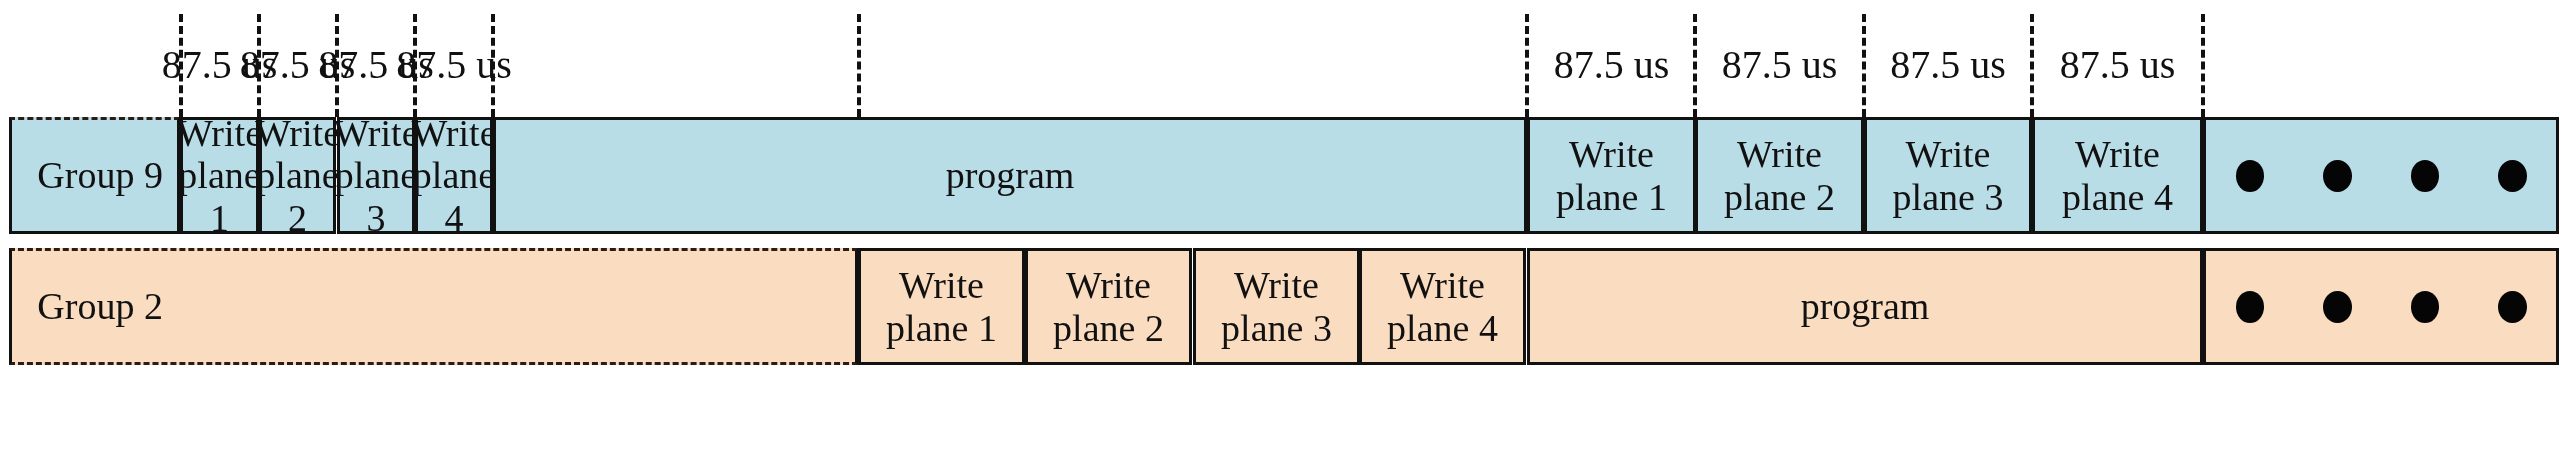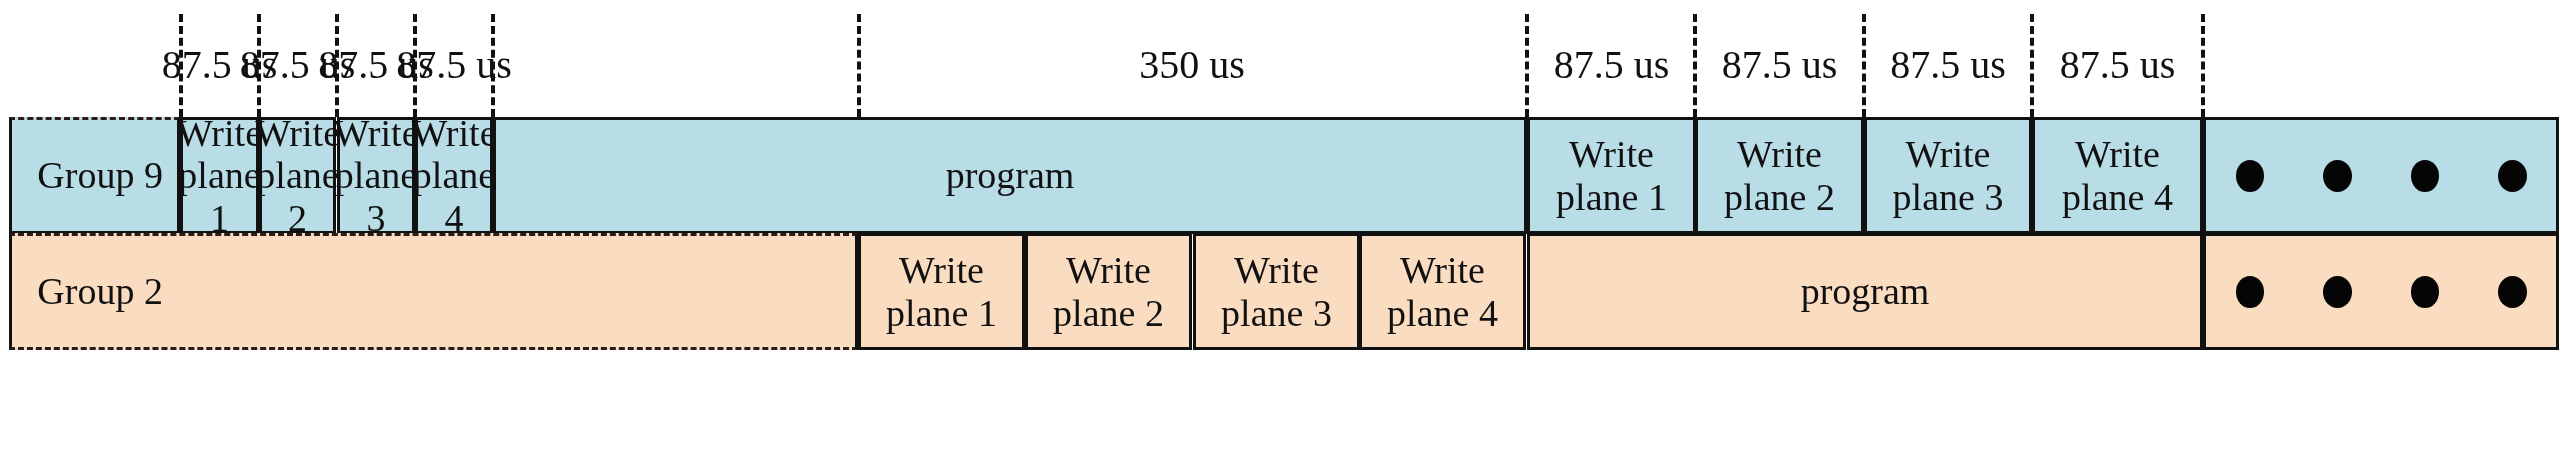--- a/index.html
+++ b/index.html
@@ -19,21 +19,21 @@
   }
   .measure{
     position:absolute;top:13.6px;height:103px;
     display:flex;align-items:center;justify-content:center;
     font-size:40px;line-height:1;white-space:nowrap;color:#111;
   }
 
   
   .row{position:absolute;left:0;}
   .row.g1{top:117px;height:117px;}
-  .row.g2{top:233px;height:117px;}
+  .row.g2{top:248px;height:117px;}
 
   
   .cell{
     position:absolute;top:0;height:100%;
     box-sizing:border-box;
     display:flex;align-items:center;justify-content:center;
     text-align:center;
     font-size:38px;line-height:1.12;
     color:#111;
   }
@@ -66,21 +66,20 @@
       <div class="tick" style="left: 857px;"></div>
       <div class="tick" style="left: 1525px;"></div>
       <div class="tick" style="left: 1693px;"></div>
       <div class="tick" style="left: 1862px;"></div>
       <div class="tick" style="left: 2030px;"></div>
       <div class="tick" style="left: 2201px;"></div>
       <div class="measure" style="left: 180px; width: 79px;">87.5 us</div>
       <div class="measure" style="left: 259px; width: 77px;">87.5 us</div>
       <div class="measure" style="left: 337px; width: 78px;">87.5 us</div>
       <div class="measure" style="left: 415px; width: 78px;">87.5 us</div>
-      <div class="measure" style="left: 858px; width: 668px;">350 us</div>
       <div class="measure" style="left: 1527px; width: 169px;">87.5 us</div>
       <div class="measure" style="left: 1695px; width: 169px;">87.5 us</div>
       <div class="measure" style="left: 1864px; width: 168px;">87.5 us</div>
       <div class="measure" style="left: 2032px; width: 171px;">87.5 us</div>
     </div>
 
   <div class="row g1" id="row-group-1" style="width: 2576px;">
       <div class="cell blue" style="background: rgb(185, 221, 231); left: 9.3px; width: 171px; border-width: 3.7px 3.1px 3.1px; border-style: dashed solid solid; border-color: rgb(43, 29, 22) rgb(17, 17, 17) rgb(17, 17, 17); box-sizing: border-box; justify-content: flex-start; padding-left: 25px;">
         <span class="lbl">Group 9</span>
       </div>

